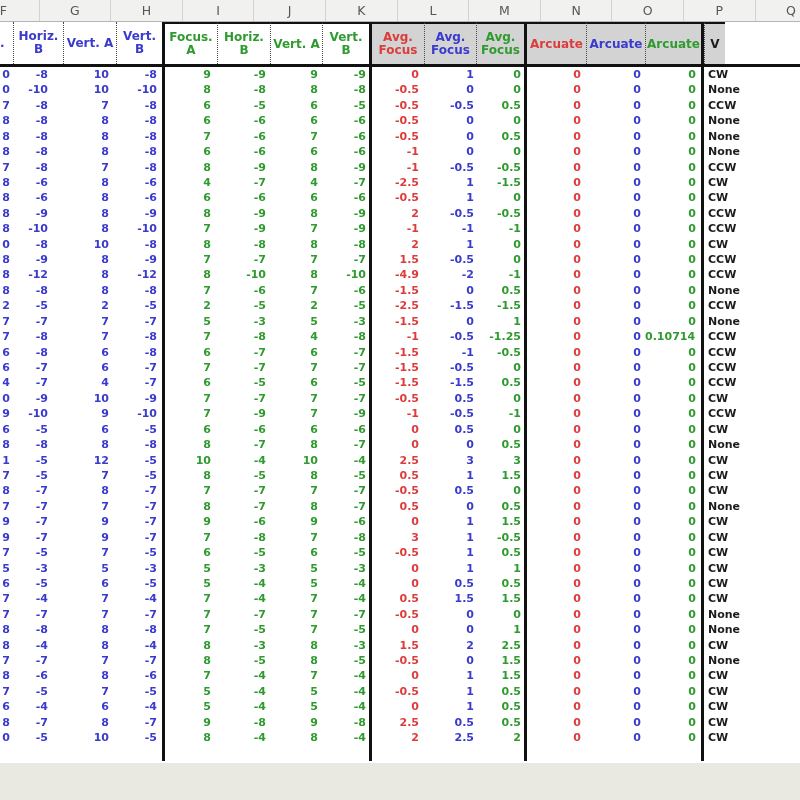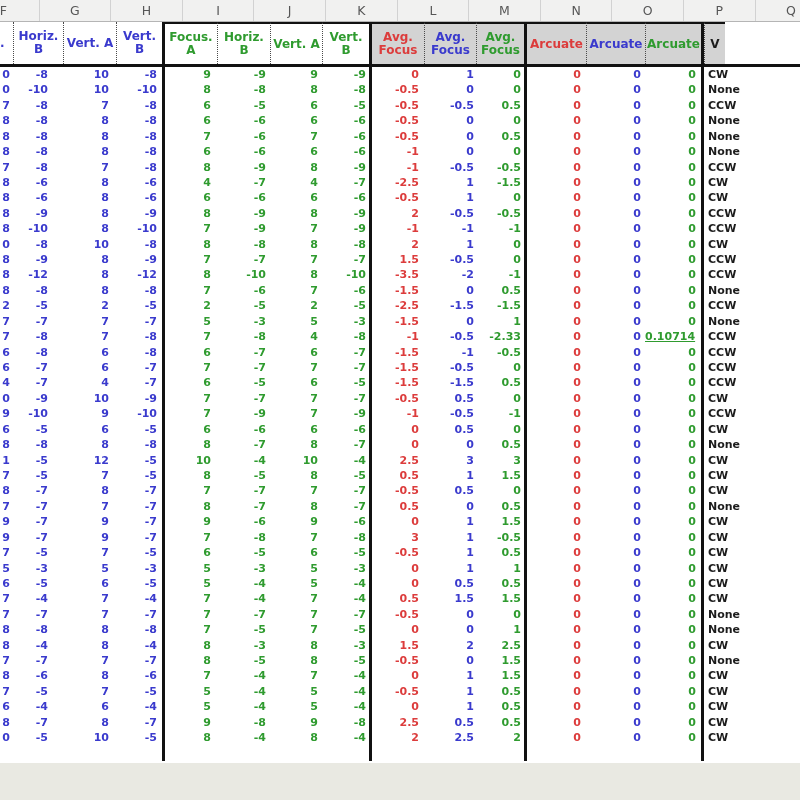--- a/index.html
+++ b/index.html
@@ -308,21 +308,21 @@
       </div>
       <div class="drow">
         <div class="dcell" style="width: 13px; text-align: right; padding-right: 3px; color: rgb(58, 58, 205);">8</div>
         <div class="dcell" style="width: 50px; text-align: right; padding-right: 15px; color: rgb(58, 58, 205);">-12</div>
         <div class="dcell" style="width: 53px; text-align: right; padding-right: 7px; color: rgb(58, 58, 205);">8</div>
         <div class="dcell thickr" style="width: 49px; text-align: right; padding-right: 5px; color: rgb(58, 58, 205);">-12</div>
         <div class="dcell" style="width: 52px; text-align: right; padding-right: 6px; color: rgb(47, 155, 47);">8</div>
         <div class="dcell" style="width: 53px; text-align: right; padding-right: 4px; color: rgb(47, 155, 47);">-10</div>
         <div class="dcell" style="width: 52px; text-align: right; padding-right: 4px; color: rgb(47, 155, 47);">8</div>
         <div class="dcell thickr" style="width: 50px; text-align: right; padding-right: 3px; color: rgb(47, 155, 47);">-10</div>
-        <div class="dcell" style="width: 52px; text-align: right; padding-right: 5px; color: rgb(220, 60, 60);">-3.5</div>
+        <div class="dcell" style="width: 52px; text-align: right; padding-right: 5px; color: rgb(220, 60, 60);">-4.9</div>
         <div class="dcell" style="width: 52px; text-align: right; padding-right: 2px; color: rgb(58, 58, 205);">-2</div>
         <div class="dcell thickr" style="width: 51px; text-align: right; padding-right: 3px; color: rgb(47, 155, 47);">-1</div>
         <div class="dcell" style="width: 59px; text-align: right; padding-right: 5px; color: rgb(220, 60, 60);">0</div>
         <div class="dcell" style="width: 59px; text-align: right; padding-right: 4px; color: rgb(58, 58, 205);">0</div>
         <div class="dcell thickr" style="width: 59px; text-align: right; padding-right: 5px; color: rgb(47, 155, 47);">0</div>
         <div class="dcell" style="width: 63px; text-align: left; padding-left: 4px; color: rgb(28, 28, 28);">CCW</div>
         <div class="dcell" style="width: 21px; text-align: left; padding-left: 2px; color: rgb(28, 28, 28);"></div>
       </div>
       <div class="drow">
         <div class="dcell" style="width: 13px; text-align: right; padding-right: 3px; color: rgb(58, 58, 205);">8</div>
@@ -382,24 +382,24 @@
         <div class="dcell" style="width: 13px; text-align: right; padding-right: 3px; color: rgb(58, 58, 205);">7</div>
         <div class="dcell" style="width: 50px; text-align: right; padding-right: 15px; color: rgb(58, 58, 205);">-8</div>
         <div class="dcell" style="width: 53px; text-align: right; padding-right: 7px; color: rgb(58, 58, 205);">7</div>
         <div class="dcell thickr" style="width: 49px; text-align: right; padding-right: 5px; color: rgb(58, 58, 205);">-8</div>
         <div class="dcell" style="width: 52px; text-align: right; padding-right: 6px; color: rgb(47, 155, 47);">7</div>
         <div class="dcell" style="width: 53px; text-align: right; padding-right: 4px; color: rgb(47, 155, 47);">-8</div>
         <div class="dcell" style="width: 52px; text-align: right; padding-right: 4px; color: rgb(47, 155, 47);">4</div>
         <div class="dcell thickr" style="width: 50px; text-align: right; padding-right: 3px; color: rgb(47, 155, 47);">-8</div>
         <div class="dcell" style="width: 52px; text-align: right; padding-right: 5px; color: rgb(220, 60, 60);">-1</div>
         <div class="dcell" style="width: 52px; text-align: right; padding-right: 2px; color: rgb(58, 58, 205);">-0.5</div>
-        <div class="dcell thickr" style="width: 51px; text-align: right; padding-right: 3px; color: rgb(47, 155, 47);">-2.33</div>
-        <div class="dcell" style="width: 59px; text-align: right; padding-right: 5px; color: rgb(220, 60, 60);">0</div>
-        <div class="dcell" style="width: 59px; text-align: right; padding-right: 4px; color: rgb(58, 58, 205);">0</div>
-        <div class="dcell thickr" style="width: 59px; text-align: left; padding-right: 7px; color: rgb(47, 155, 47); text-decoration: underline;">0.10714</div>
+        <div class="dcell thickr" style="width: 51px; text-align: right; padding-right: 3px; color: rgb(47, 155, 47);">-1.25</div>
+        <div class="dcell" style="width: 59px; text-align: right; padding-right: 5px; color: rgb(220, 60, 60);">0</div>
+        <div class="dcell" style="width: 59px; text-align: right; padding-right: 4px; color: rgb(58, 58, 205);">0</div>
+        <div class="dcell thickr" style="width: 59px; text-align: left; padding-right: 7px; color: rgb(47, 155, 47);">0.10714</div>
         <div class="dcell" style="width: 63px; text-align: left; padding-left: 4px; color: rgb(28, 28, 28);">CCW</div>
         <div class="dcell" style="width: 21px; text-align: left; padding-left: 2px; color: rgb(28, 28, 28);"></div>
       </div>
       <div class="drow">
         <div class="dcell" style="width: 13px; text-align: right; padding-right: 3px; color: rgb(58, 58, 205);">6</div>
         <div class="dcell" style="width: 50px; text-align: right; padding-right: 15px; color: rgb(58, 58, 205);">-8</div>
         <div class="dcell" style="width: 53px; text-align: right; padding-right: 7px; color: rgb(58, 58, 205);">6</div>
         <div class="dcell thickr" style="width: 49px; text-align: right; padding-right: 5px; color: rgb(58, 58, 205);">-8</div>
         <div class="dcell" style="width: 52px; text-align: right; padding-right: 6px; color: rgb(47, 155, 47);">6</div>
         <div class="dcell" style="width: 53px; text-align: right; padding-right: 4px; color: rgb(47, 155, 47);">-7</div>

